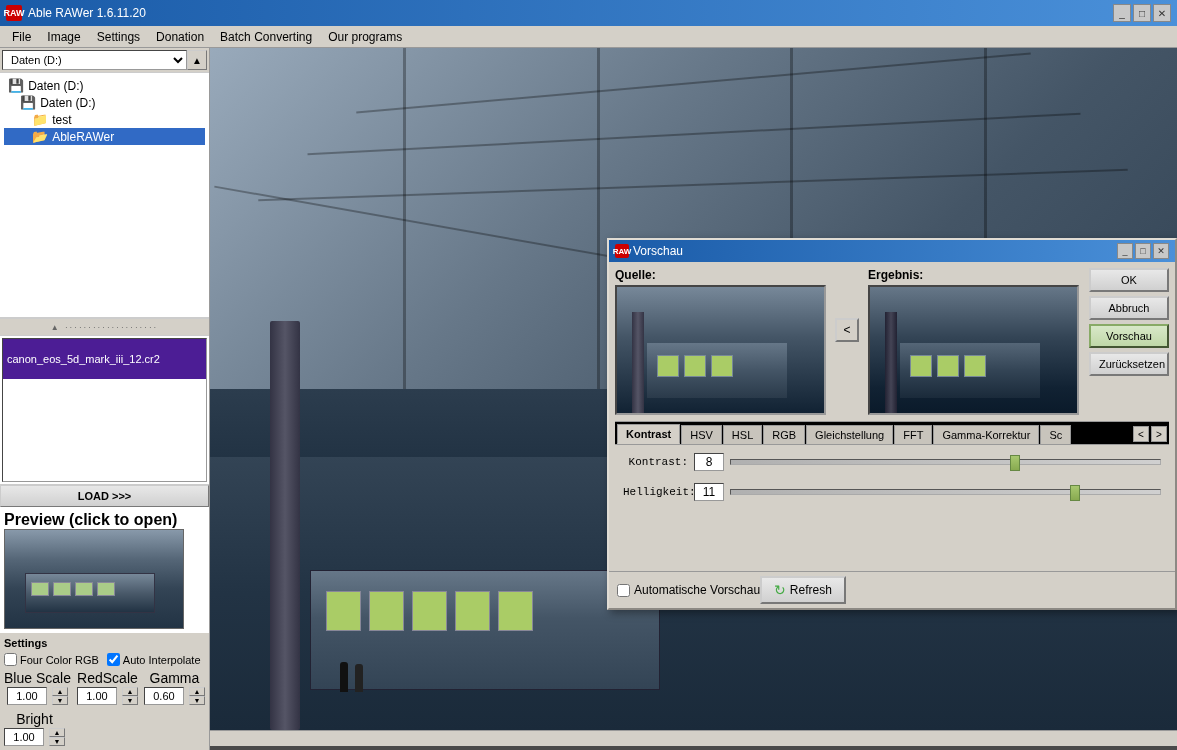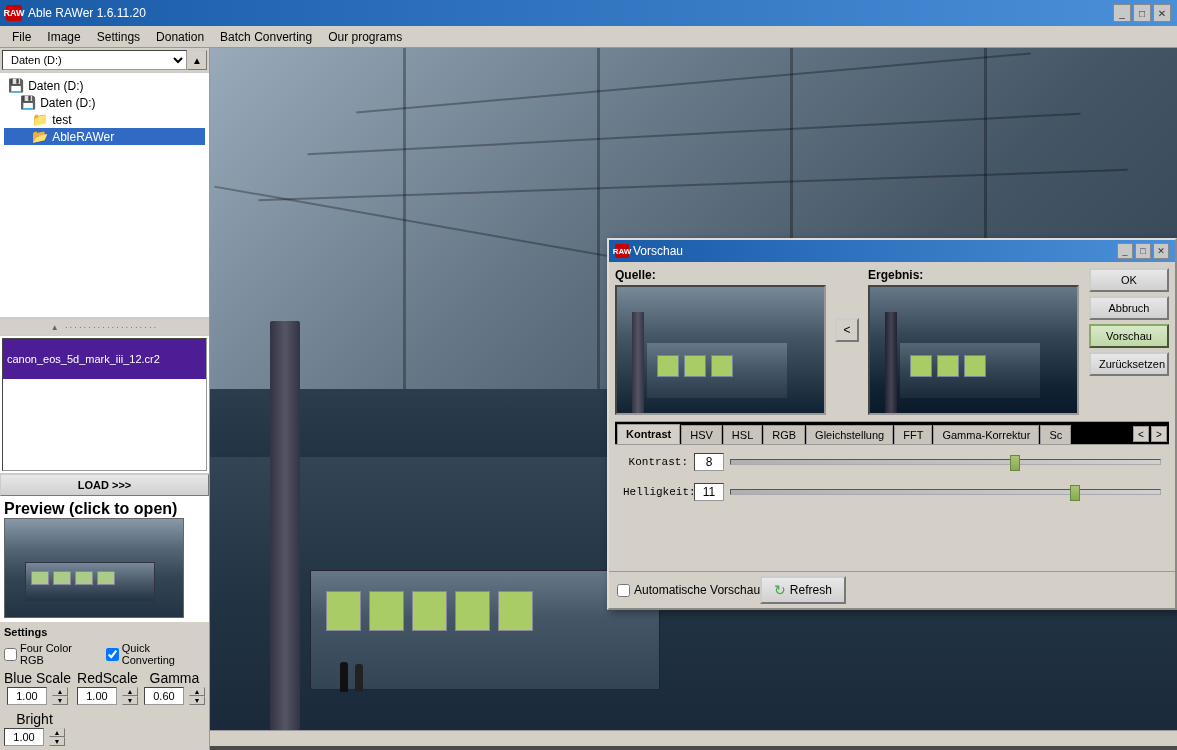--- a/index.html
+++ b/index.html
@@ -691,21 +691,21 @@
       <div class="settings-title">Settings</div>
       <div style="display:flex; gap:4px; flex-wrap:wrap;">
         <div style="display:flex; flex-direction:column; gap:4px;">
           <div style="display:flex; gap:8px;">
             <div class="four-color">
               <input type="checkbox" style="">
               <span>Four Color RGB</span>
             </div>
             <div class="quick-interp">
               <input type="checkbox" checked="" style="">
-              <span>Quick Converting</span>
+              <span>Auto Interpolate</span>
             </div>
           </div>
           <div class="num-controls">
             <div class="nc-group">
               <span class="nc-label">Blue Scale</span>
               <div class="nc-row">
                 <input type="text" class="nc-input" value="1.00" style="">
                 <div class="nc-spin">
                   <div class="nc-btn">▲</div>
                   <div class="nc-btn">▼</div>

